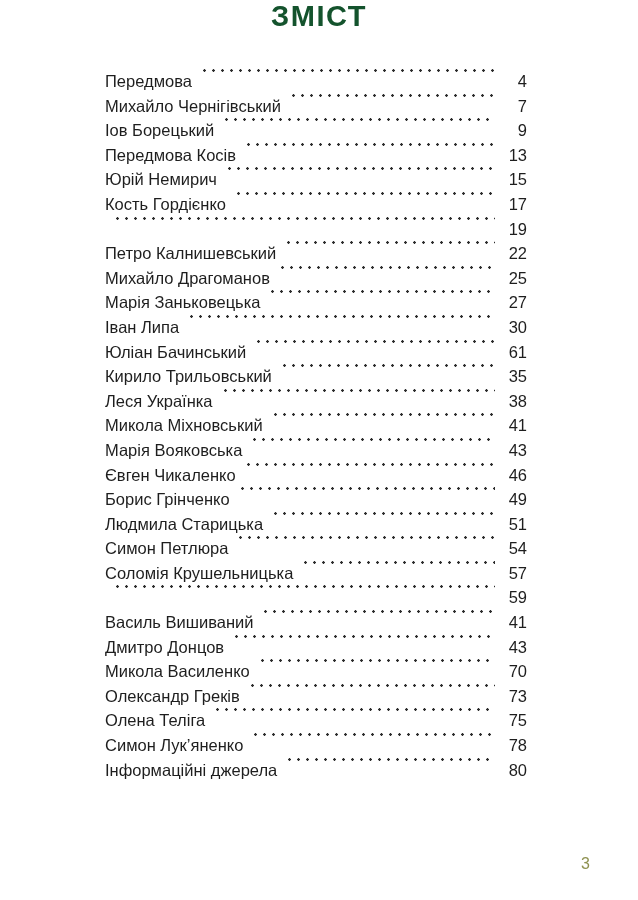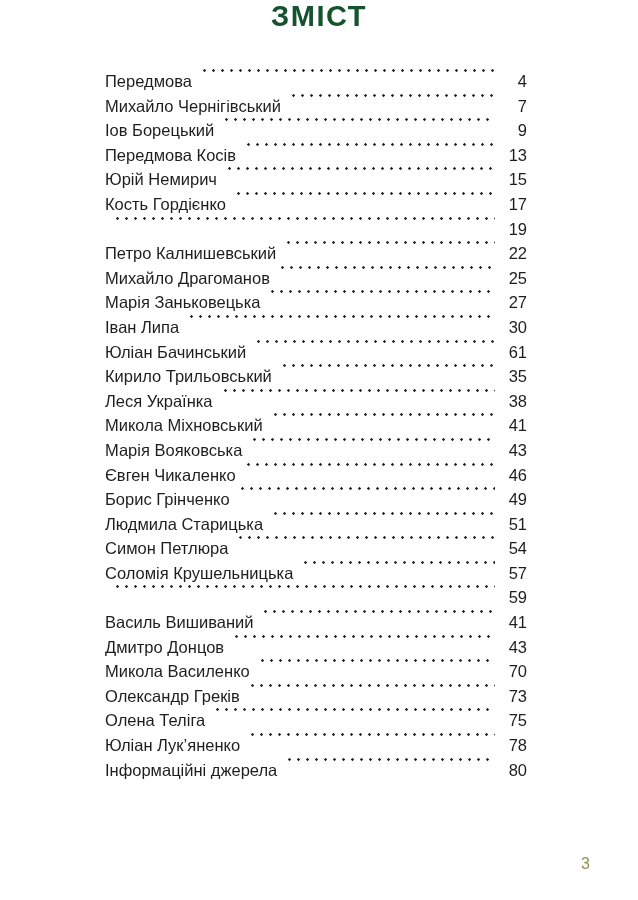--- a/index.html
+++ b/index.html
@@ -225,21 +225,21 @@
     <span class="toc-page">73</span>
   </div>
 
   <div class="toc-row">
     <span class="toc-label">Олена Теліга</span>
     <span class="toc-dots"></span>
     <span class="toc-page">75</span>
   </div>
 
   <div class="toc-row">
-    <span class="toc-label">Юліан Лук’яненко</span>
+    <span class="toc-label">Симон Лук’яненко</span>
     <span class="toc-dots"></span>
     <span class="toc-page">78</span>
   </div>
 
   <div class="toc-row">
     <span class="toc-label">Інформаційні джерела</span>
     <span class="toc-dots"></span>
     <span class="toc-page">80</span>
   </div>
 </div>

